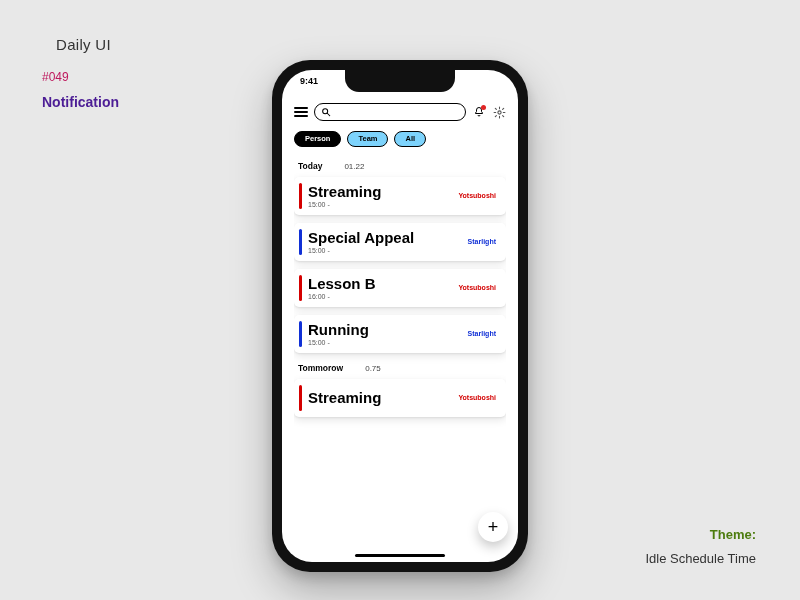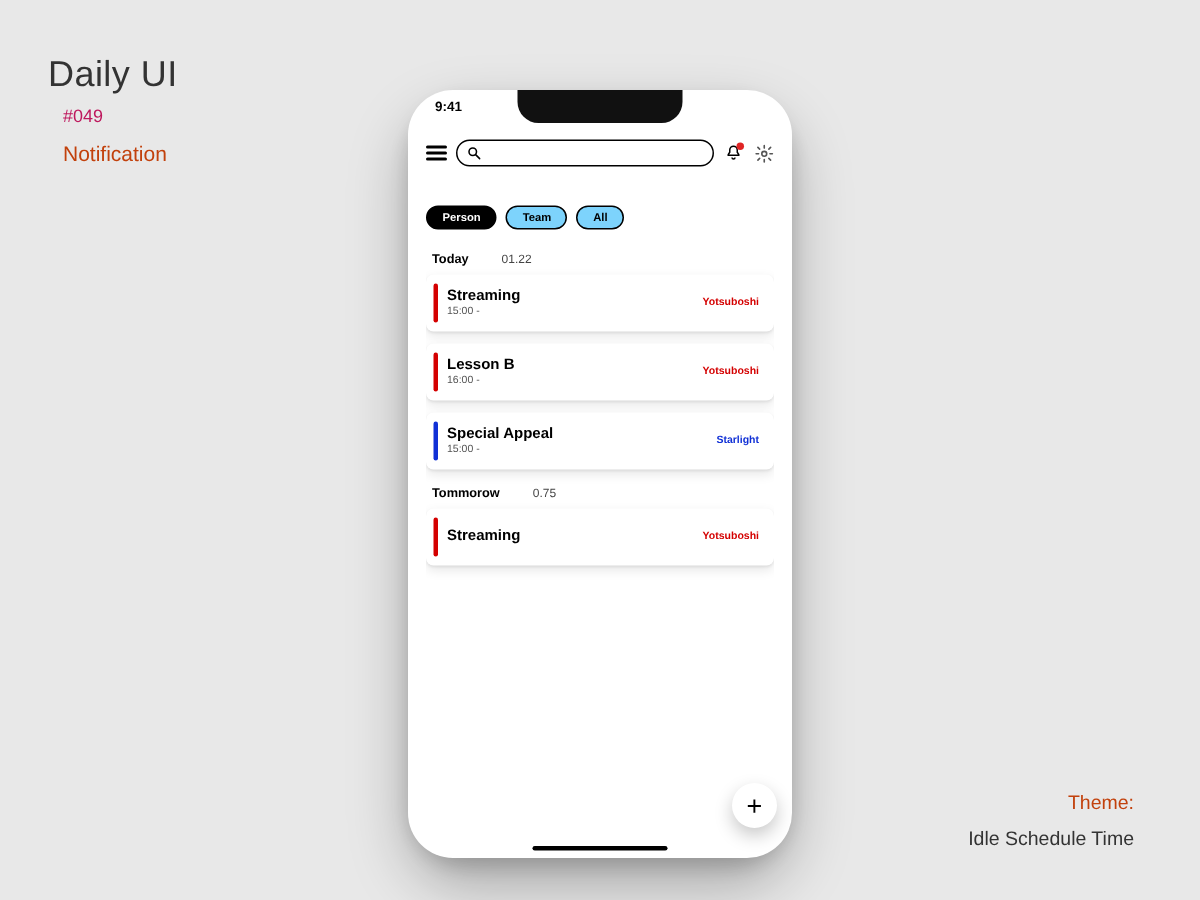--- a/index.html
+++ b/index.html
@@ -3,34 +3,35 @@
 <meta charset="utf-8">
 <style>
   * { box-sizing: border-box; margin: 0; padding: 0; }
   body {
     width: 800px; height: 600px;
     background: #e8e8e8;
     font-family: -apple-system, "Helvetica Neue", Arial, sans-serif;
     position: relative;
     overflow: hidden;
   }
-  .page-title { position: absolute; left: 32px; top: 36px; font-size: 24px; font-weight: 400; color: #333; letter-spacing: 0.3px; }
+  .page-title { position: absolute; left: 56px; top: 36px; font-size: 15px; font-weight: 400; color: #333; letter-spacing: 0.3px; }
   .page-number { position: absolute; left: 42px; top: 70px; font-size: 12px; color: #be185d; }
-  .page-subtitle { position: absolute; left: 42px; top: 94px; font-size: 14px; font-weight: 400; color: #c2410c; }
-  .theme-label { position: absolute; right: 44px; bottom: 58px; font-size: 13px; font-weight: 400; color: #c2410c; }
+  .page-subtitle { position: absolute; left: 42px; top: 94px; font-size: 14px; font-weight: 700; color: #4c1d95; }
+  .theme-label { position: absolute; right: 44px; bottom: 58px; font-size: 13px; font-weight: 700; color: #4d7c0f; }
   .theme-value { position: absolute; right: 44px; bottom: 34px; font-size: 13px; color: #333; }
 
   
   .phone {
     position: absolute;
     left: 272px; top: 60px;
     width: 256px; height: 512px;
     background: #111;
     border-radius: 38px;
     box-shadow: 0 18px 40px rgba(0,0,0,0.28), 0 6px 12px rgba(0,0,0,0.15);
+    padding: 10px;
   }
   .screen {
     width: 100%; height: 100%;
     background: #fff;
     border-radius: 30px;
     position: relative;
     overflow: hidden;
   }
   .notch {
     position: absolute;
@@ -64,21 +65,21 @@
   .search-pill input {
     border: none; outline: none; font-size: 8px; flex: 1; background: transparent;
   }
   .bell { position: relative; width: 14px; height: 14px; cursor: pointer; display: flex; align-items: center; justify-content: center;}
   .bell svg { width: 12px; height: 12px; }
   .bell-dot { position: absolute; top: 0px; right: 0px; width: 5px; height: 5px; background: #e02424; border-radius: 50%; }
   .gear { width: 14px; height: 14px; cursor: pointer; display: flex; align-items: center; justify-content: center;}
   .gear svg { width: 13px; height: 13px; }
 
   
-  .chips { display: flex; gap: 6px; margin-top: 23px; }
+  .chips { display: flex; gap: 6px; margin-top: 7px; }
   .chip {
     font-size: 7.5px; font-weight: 600;
     padding: 3px 10px; border-radius: 10px;
     border: 1.2px solid #000; background: #7dd3fc; color: #000;
     cursor: pointer; line-height: 1;
   }
   .chip.active { background: #000; color: #fff; }
 
   
   .list { flex: 1; overflow: hidden; margin-top: 14px; }
@@ -95,21 +96,21 @@
     height: 38px;
     margin-bottom: 8px;
     padding: 6px 10px 6px 14px;
     display: flex; align-items: center; justify-content: space-between;
     cursor: pointer;
   }
   .card .stripe {
     position: absolute; left: 5px; top: 6px; bottom: 6px; width: 3px; border-radius: 2px;
   }
   .card .left { display: flex; flex-direction: column; gap: 1px; }
-  .card .title { font-size: 10px; font-weight: 800; color: #000; text-align: center; }
+  .card .title { font-size: 15px; font-weight: 800; color: #000; text-align: center; }
   .card .time { font-size: 7px; color: #555; }
   .card .tag { font-size: 7px; font-weight: 600; }
 
   
   .fab {
     position: absolute; right: 10px; bottom: 20px;
     width: 30px; height: 30px; border-radius: 50%;
     background: #fff; box-shadow: 0 5px 12px rgba(0,0,0,0.22);
     display: flex; align-items: center; justify-content: center;
     font-size: 18px; font-weight: 400; color: #000; cursor: pointer;
@@ -176,31 +177,39 @@
           </div>
           <div class="card">
             <div class="stripe" style="background:#d40000"></div>
             <div class="left">
               <div class="title">Streaming</div>
               <div class="time">15:00 -</div>
             </div>
             <div class="tag" style="color:#d40000">Yotsuboshi</div>
           </div>
           <div class="card">
+            <div class="stripe" style="background:#1030d6"></div>
+            <div class="left">
+              <div class="title">Special Appeal</div>
+              <div class="time">15:00 -</div>
+            </div>
+            <div class="tag" style="color:#1030d6">Starlight</div>
+          </div>
+          <div class="card">
             <div class="stripe" style="background:#d40000"></div>
             <div class="left">
               <div class="title">Lesson B</div>
               <div class="time">16:00 -</div>
             </div>
             <div class="tag" style="color:#d40000">Yotsuboshi</div>
           </div>
           <div class="card">
             <div class="stripe" style="background:#1030d6"></div>
             <div class="left">
-              <div class="title">Special Appeal</div>
+              <div class="title">Running</div>
               <div class="time">15:00 -</div>
             </div>
             <div class="tag" style="color:#1030d6">Starlight</div>
           </div>
           <div class="section-head sec2">
             <span class="day">Tommorow</span>
             <span class="date">0.75</span>
           </div>
           <div class="card">
             <div class="stripe" style="background:#d40000"></div>

